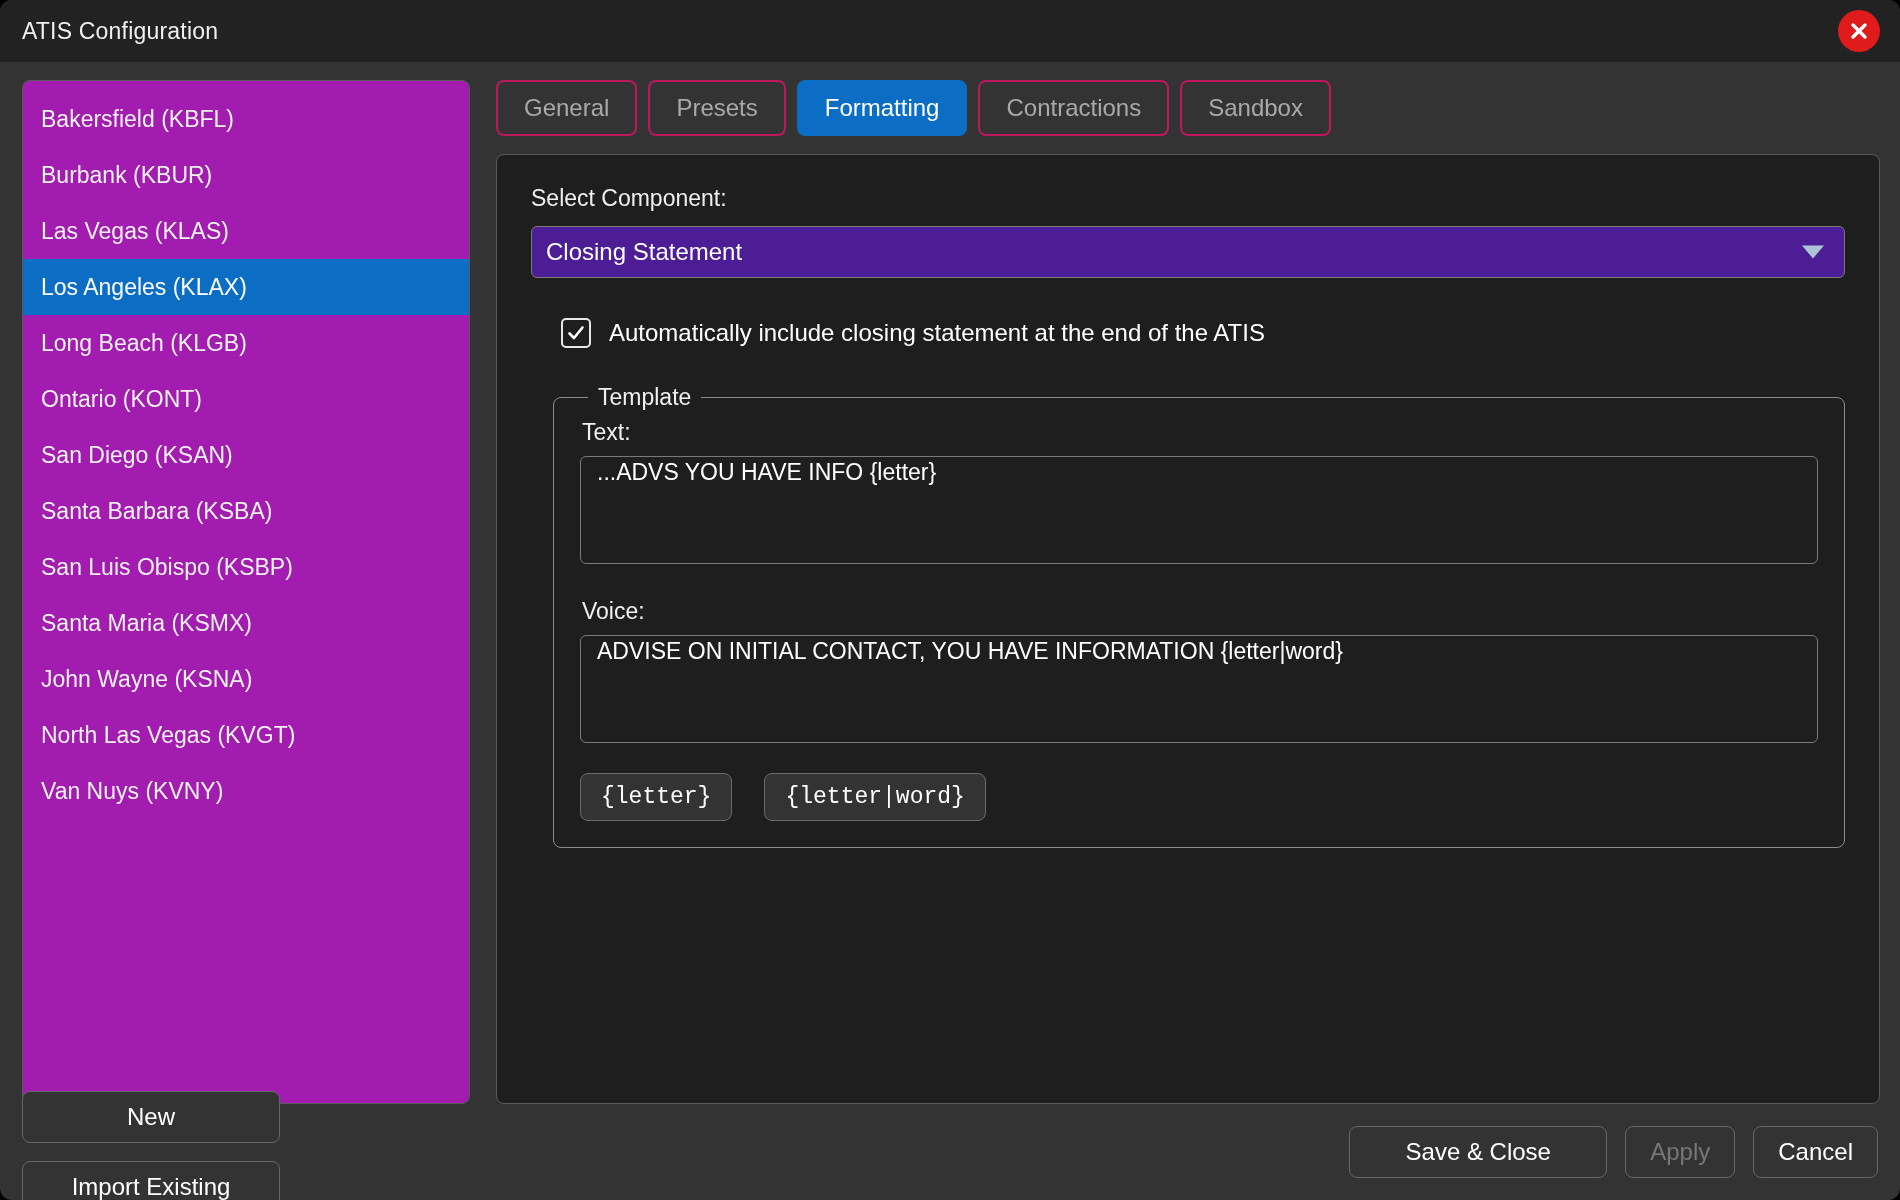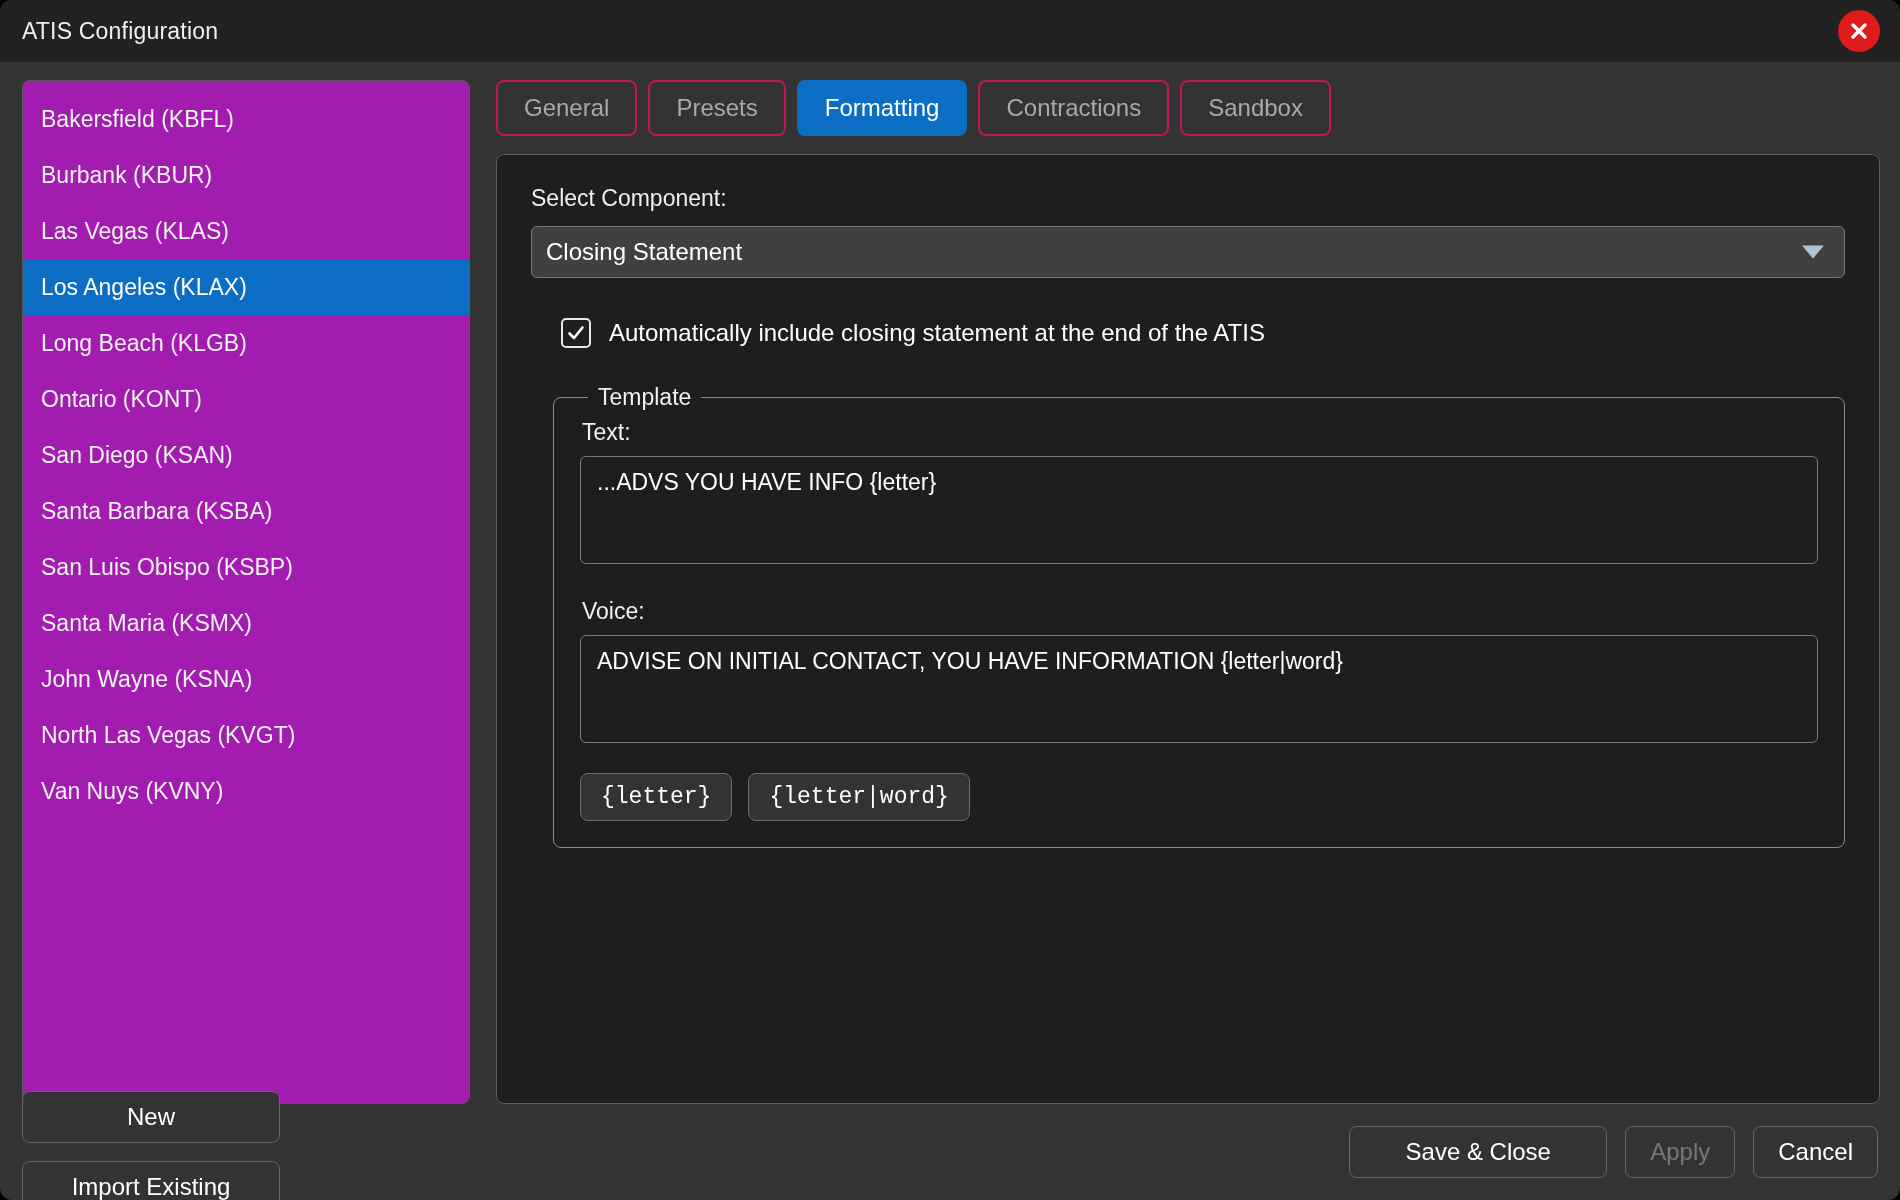--- a/index.html
+++ b/index.html
@@ -133,21 +133,21 @@
 
   .field-label {
     color: #efefef;
     font-size: 23px;
     margin-bottom: 14px;
   }
 
   .select-box {
     position: relative;
     height: 52px;
-    background: #404040;
+    background: #4c1d95;
     border: 1px solid #7a7a7a;
     border-radius: 6px;
     display: flex;
     align-items: center;
     padding: 0 52px 0 14px;
     cursor: pointer;
   }
   .select-value {
     color: #ffffff;
     font-size: 24px;
@@ -206,33 +206,33 @@
     font-size: 23px;
     margin: 8px 0 10px 2px;
   }
   .text-area {
     background: #1e1e1e;
     border: 1px solid #7a7a7a;
     border-radius: 6px;
     color: #ffffff;
     font-size: 23px;
     font-family: "Liberation Sans", sans-serif;
-    padding: 10px 16px;
+    padding: 0 16px;
     width: 100%;
     resize: none;
     line-height: 1.35;
     outline: none;
   }
   .text-area.tall-1 { height: 108px; }
   .text-area.tall-2 { height: 108px; }
   .spacer-16 { height: 22px; }
 
   .token-row {
     display: flex;
-    gap: 16px;
+    gap: 32px;
     margin-top: 26px;
   }
   .token-btn {
     background: #333333;
     border: 1px solid #6b6b6b;
     border-radius: 8px;
     color: #ffffff;
     font-family: "Liberation Mono", monospace;
     font-size: 23px;
     padding: 10px 20px;

